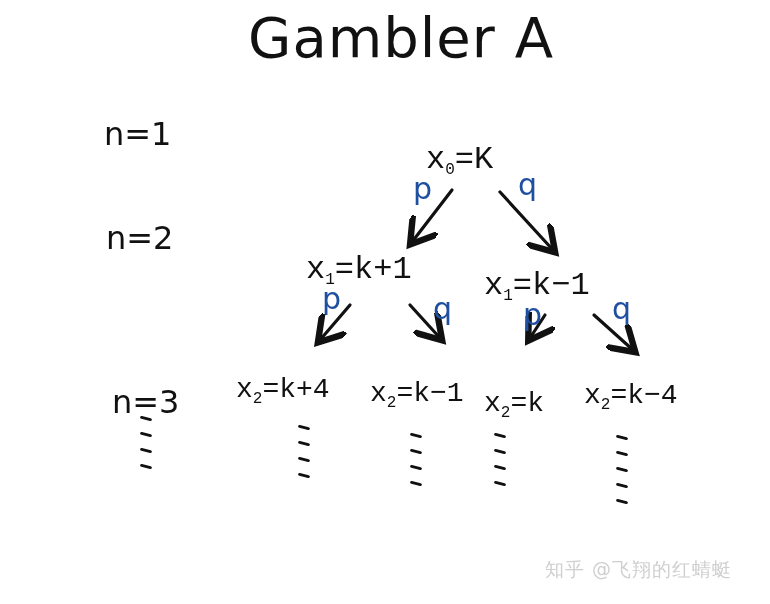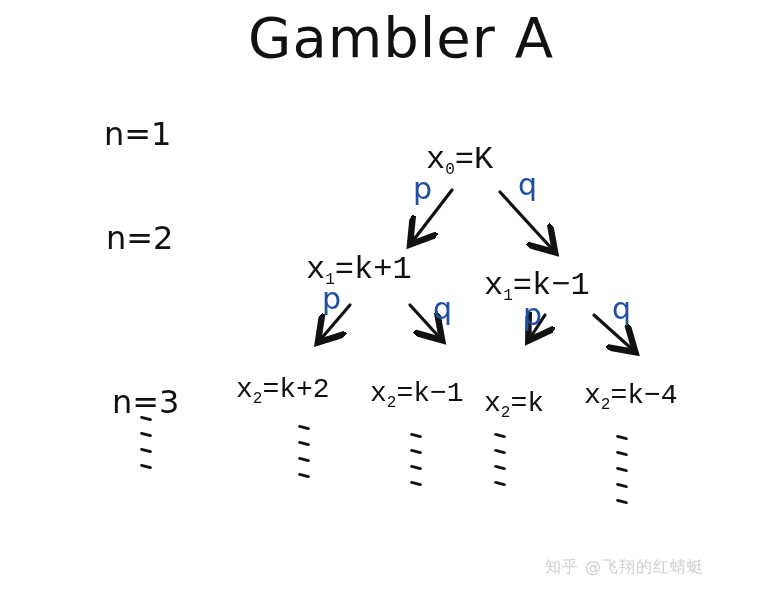--- a/index.html
+++ b/index.html
@@ -11,21 +11,21 @@
              font-weight: 400; letter-spacing: 1px; }
     .level { font-size: 32px; font-style: normal; font-family: "DejaVu Sans", sans-serif; }
     .node { font-size: 32px; font-family: Liberation Mono, monospace; font-style: normal; margin-top: 10px; }
     .node sub { font-size: 16px; vertical-align: -6px; }
     .prob { position: absolute; font-size: 30px; font-family: "DejaVu Sans", sans-serif;
             line-height: 1; }
     svg.edges { position: absolute; left: 0; top: 0; }
     .dots { position: absolute; }
     .dots span { display: block; width: 12px; height: 3px; background: #111; border-radius: 2px;
                  margin-bottom: 13px; transform: rotate(14deg); }
-    .watermark { position: absolute; left: 545px; top: 557px; font-size: 16px;
+    .watermark { position: absolute; left: 545px; top: 557px; font-size: 19px;
                  color: #cfcfcf; font-family: "DejaVu Sans", sans-serif; letter-spacing: 1px; }
   </style>
 </head>
 <body>
 
 <div class="hw title" style="left:248px; top:10px;">Gambler A</div>
 
 <div class="hw level" style="left:104px; top:118px;">n=1</div>
 <div class="hw level" style="left:106px; top:222px;">n=2</div>
 <div class="hw level" style="left:112px; top:366px;margin-top:20px;">n=3</div>
@@ -58,21 +58,21 @@
 </div>
 
 <div class="hw node" style="left:306px; top:244px;">
   <span>x</span><sub>1</sub><span>=k+1</span>
 </div>
 <div class="hw node" style="left:484px; top:260px;">
   <span>x</span><sub>1</sub><span>=k−1</span>
 </div>
 
 <div class="hw node" style="left:236px; top:366px; font-size:28px;">
-  <span>x</span><sub>2</sub><span>=k+2</span>
+  <span>x</span><sub>2</sub><span>=k+4</span>
 </div>
 <div class="hw node" style="left:370px; top:370px; font-size:28px;">
   <span>x</span><sub>2</sub><span>=k−1</span>
 </div>
 <div class="hw node" style="left:484px; top:380px; font-size:28px;">
   <span>x</span><sub>2</sub><span>=k</span>
 </div>
 <div class="hw node" style="left:584px; top:372px; font-size:28px;">
   <span>x</span><sub>2</sub><span>=k−4</span>
 </div>

